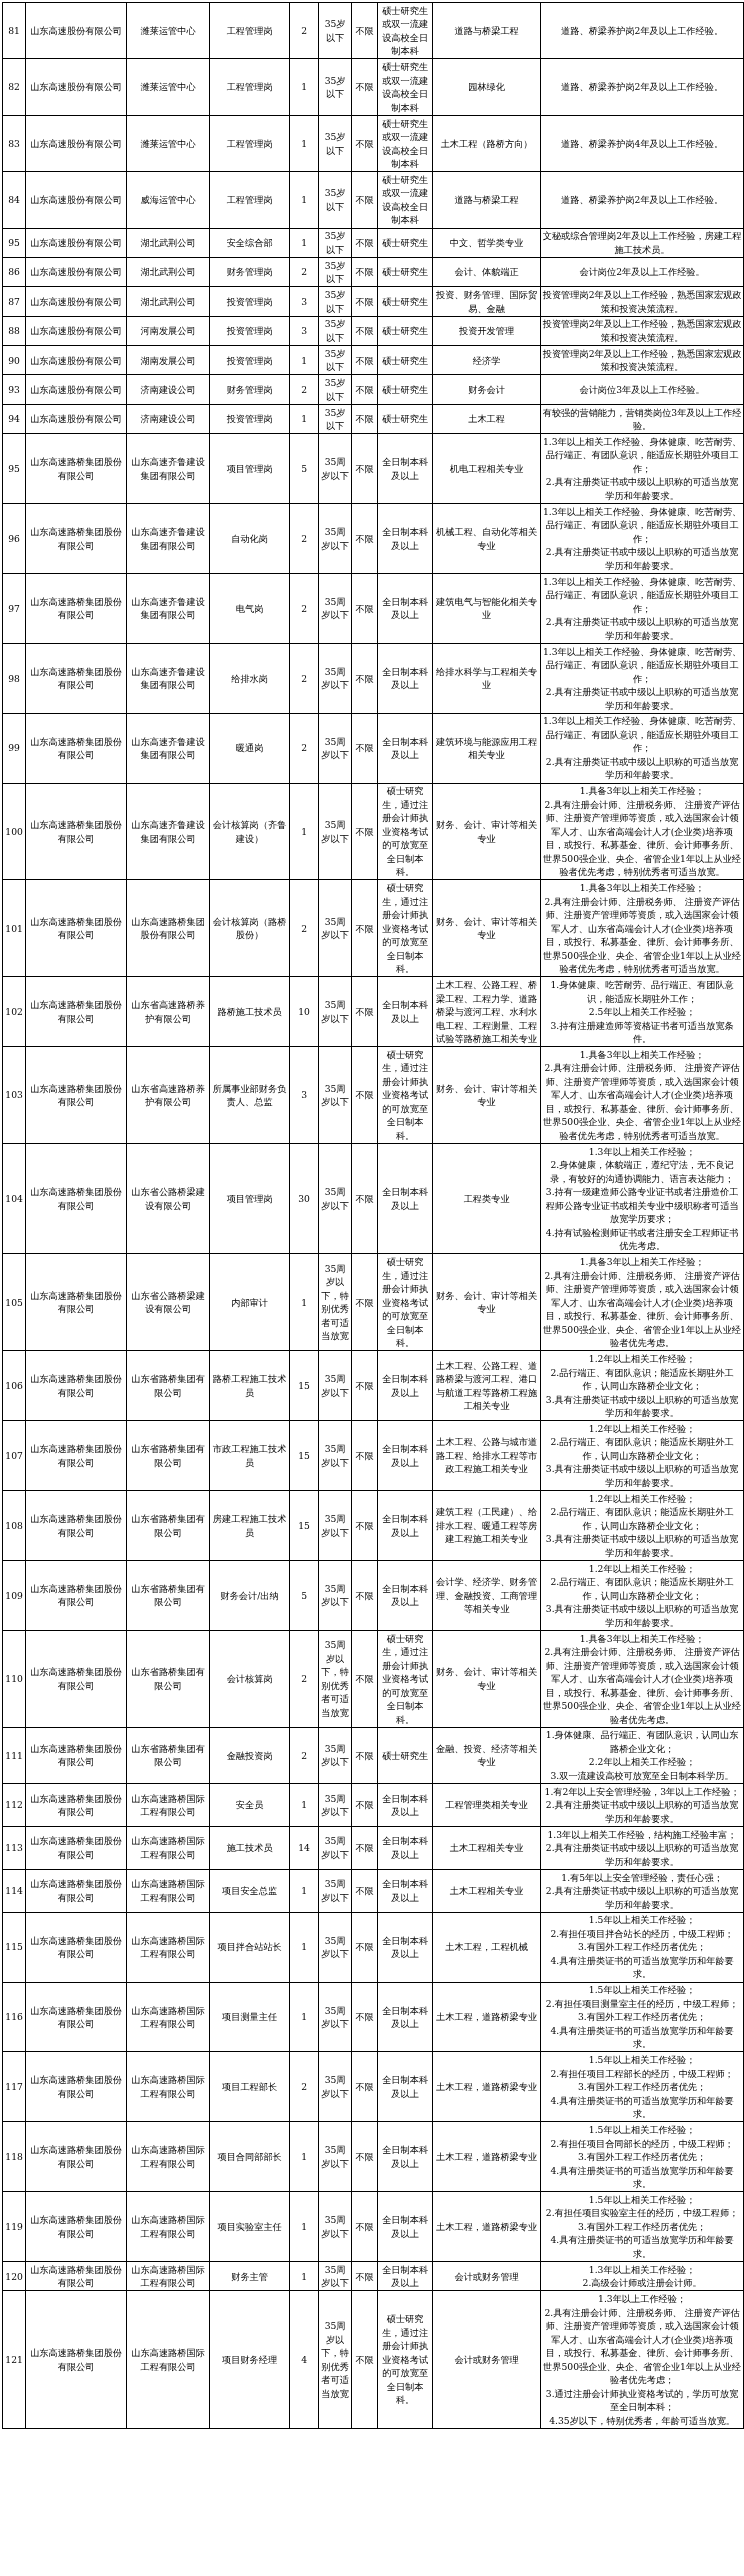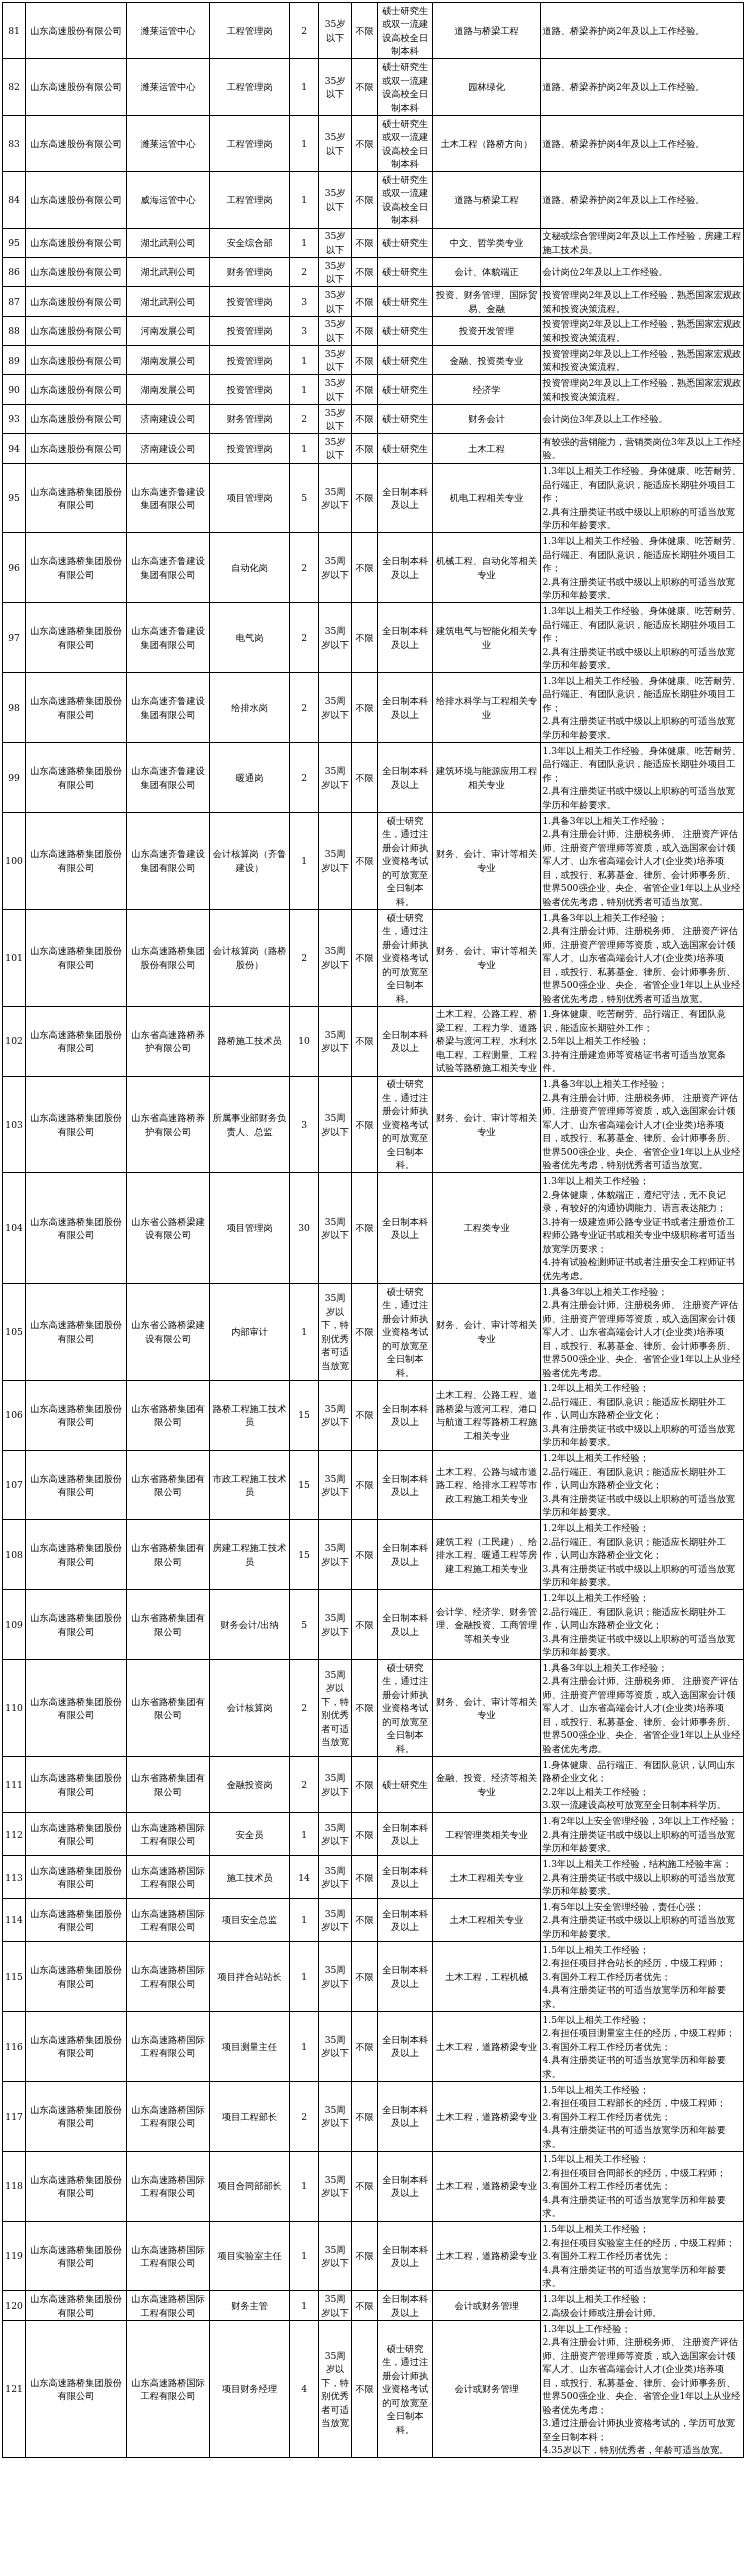--- a/index.html
+++ b/index.html
@@ -2,21 +2,21 @@
 <html style="font-size:11.3px"><head>
 <meta charset="utf-8">
 <style>
   html,body{margin:0;padding:0;background:#fff;color:#000;}
   body{width:744px;font-family:"DejaVu Serif", serif;}
   .table-wrap{padding:2.1px;}
   table{border-collapse:collapse;table-layout:fixed;width:740px;border:1.4px solid #000;}
   td{border:0.7px solid #000;padding:0.7px 1.4px;font-size:9.2px;line-height:13.5px;
      text-align:center;vertical-align:middle;word-break:break-all;overflow:hidden;}
   td.c-no{font-family:"DejaVu Serif", serif;}
-  td.c-req{text-align:left;white-space:pre-wrap;}
+  td.c-req{text-align:center;white-space:pre-wrap;}
   td.c-edu,td.c-age{padding:0.7px 2.1px;}
 </style>
 </head>
 <body>
 
 <div class="table-wrap">
   <table>
     <colgroup>
       <col style="width:23px">
         <col style="width:101px">
@@ -127,32 +127,20 @@
     <td class="c-branch">河南发展公司</td>
     <td class="c-pos">投资管理岗</td>
     <td class="c-count">3</td>
     <td class="c-age">35岁以下</td>
     <td class="c-gender">不限</td>
     <td class="c-edu">硕士研究生</td>
     <td class="c-major">投资开发管理</td>
     <td class="c-req">投资管理岗2年及以上工作经验，熟悉国家宏观政策和投资决策流程。</td>
   </tr>
 
-  <tr>
-    <td class="c-no">89</td>
-    <td class="c-company">山东高速股份有限公司</td>
-    <td class="c-branch">湖南发展公司</td>
-    <td class="c-pos">投资管理岗</td>
-    <td class="c-count">1</td>
-    <td class="c-age">35岁以下</td>
-    <td class="c-gender">不限</td>
-    <td class="c-edu">硕士研究生</td>
-    <td class="c-major">金融、投资类专业</td>
-    <td class="c-req">投资管理岗2年及以上工作经验，熟悉国家宏观政策和投资决策流程。</td>
-  </tr>
 
   <tr>
     <td class="c-no">90</td>
     <td class="c-company">山东高速股份有限公司</td>
     <td class="c-branch">湖南发展公司</td>
     <td class="c-pos">投资管理岗</td>
     <td class="c-count">1</td>
     <td class="c-age">35岁以下</td>
     <td class="c-gender">不限</td>
     <td class="c-edu">硕士研究生</td>

